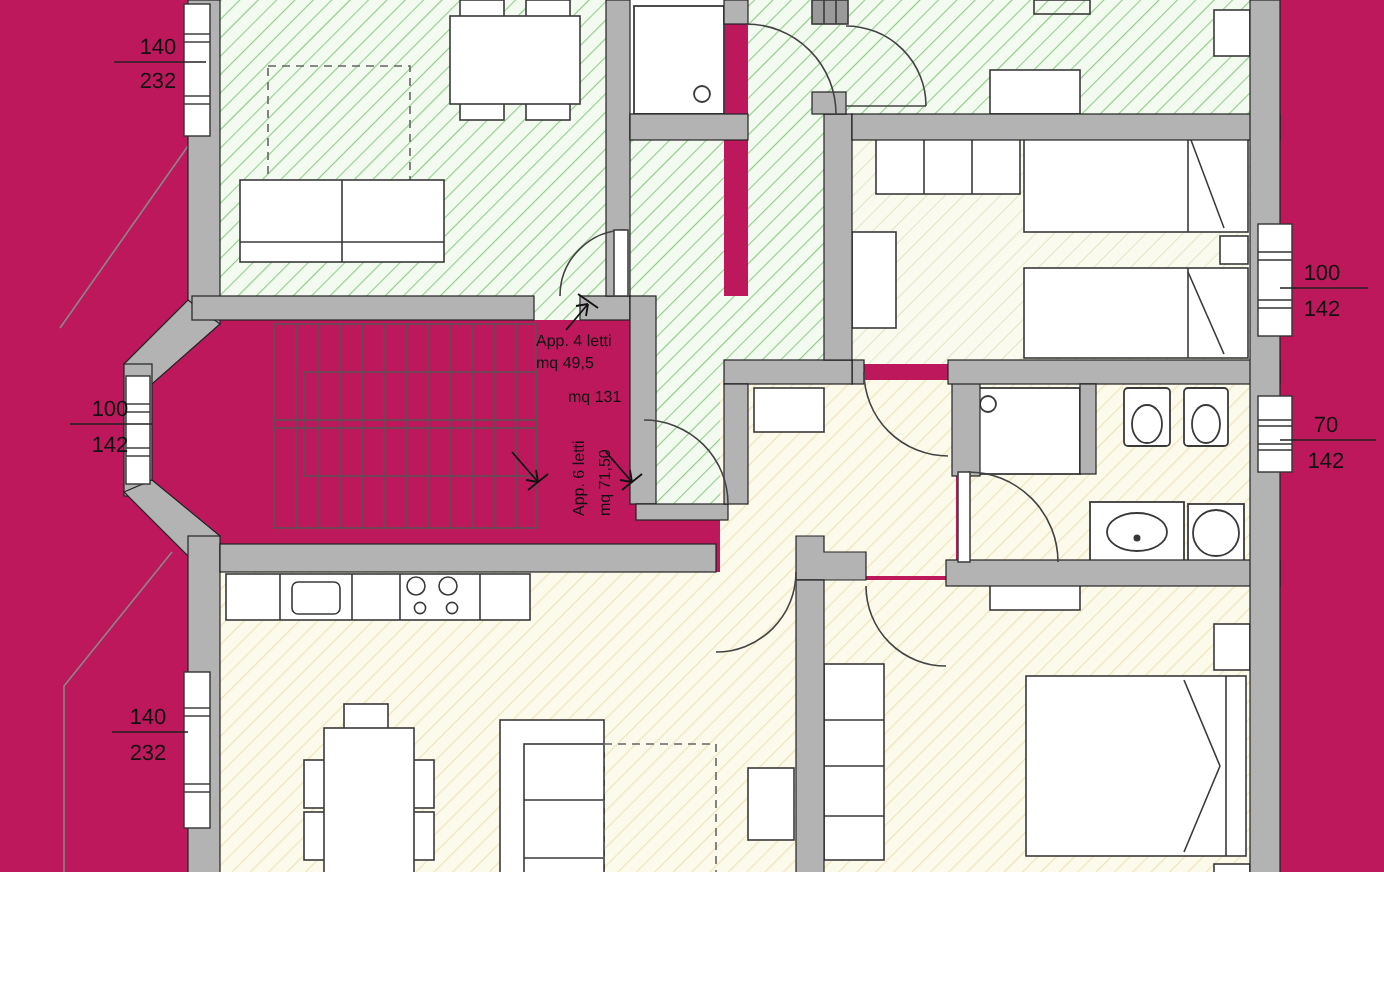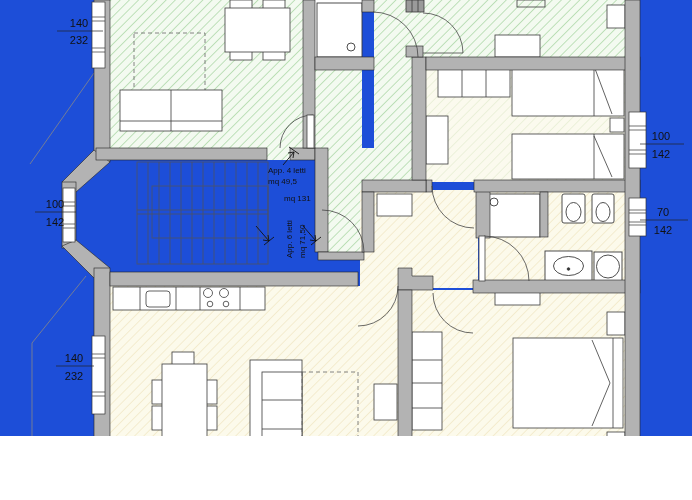--- a/index.html
+++ b/index.html
@@ -1,16 +1,16 @@
 <!DOCTYPE html>
 <html><head>
 <meta charset="utf-8">
 <style>
   html,body{margin:0;padding:0;background:#fff;}
-  .stage{position:relative;width:692px;height:436px;background:#1d4ed8;overflow:hidden;
+  .stage{position:relative;width:692px;height:436px;background:#be185d;overflow:hidden;
          font-family:"Liberation Sans",sans-serif;}
   svg{display:block;}
   text{font-family:"Liberation Sans",sans-serif;fill:#111;}
   .dim{font-size:11px;}
   .note{font-size:8px;}
 </style>
 </head>
 <body>
 
 <div class="stage">

